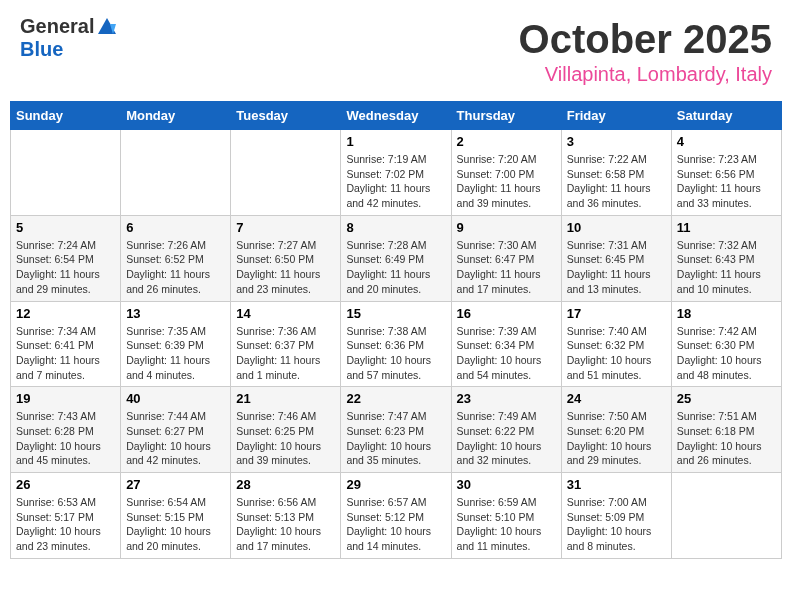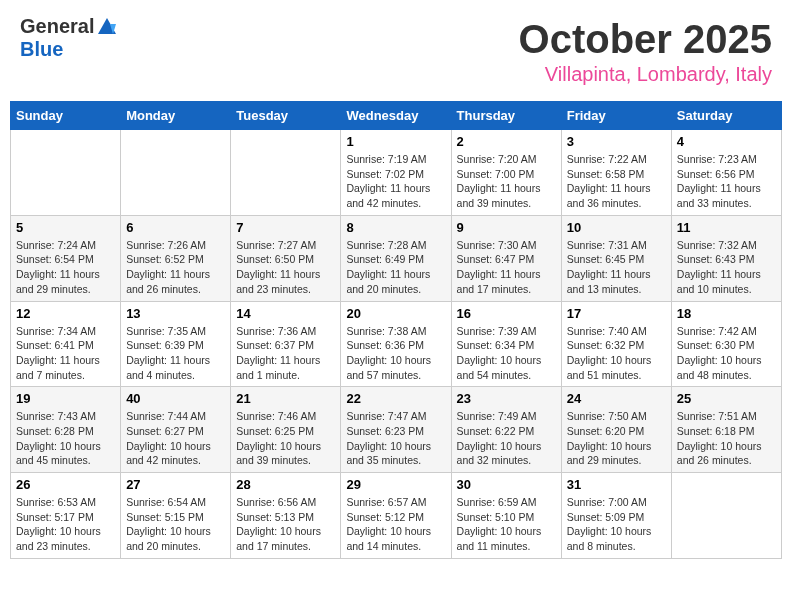--- a/index.html
+++ b/index.html
@@ -171,21 +171,21 @@
         </td>
         <td>
           <span class="day-number">13</span>
           <div class="day-info">Sunrise: 7:35 AM<br>Sunset: 6:39 PM<br>Daylight: 11 hours and 4 minutes.</div>
         </td>
         <td>
           <span class="day-number">14</span>
           <div class="day-info">Sunrise: 7:36 AM<br>Sunset: 6:37 PM<br>Daylight: 11 hours and 1 minute.</div>
         </td>
         <td>
-          <span class="day-number">20</span>
+          <span class="day-number">15</span>
           <div class="day-info">Sunrise: 7:38 AM<br>Sunset: 6:36 PM<br>Daylight: 10 hours and 57 minutes.</div>
         </td>
         <td>
           <span class="day-number">16</span>
           <div class="day-info">Sunrise: 7:39 AM<br>Sunset: 6:34 PM<br>Daylight: 10 hours and 54 minutes.</div>
         </td>
         <td>
           <span class="day-number">17</span>
           <div class="day-info">Sunrise: 7:40 AM<br>Sunset: 6:32 PM<br>Daylight: 10 hours and 51 minutes.</div>
         </td>

